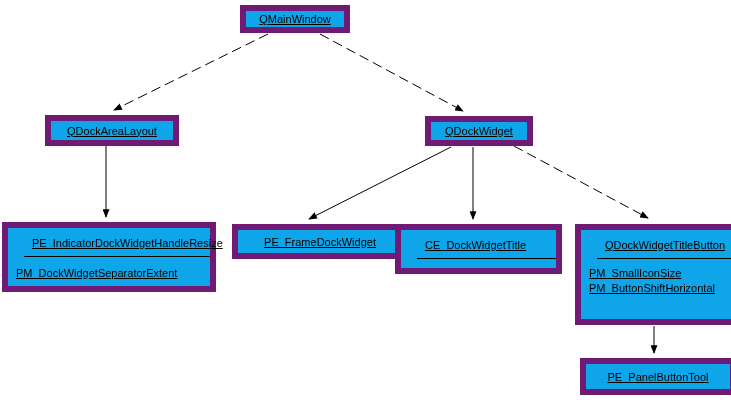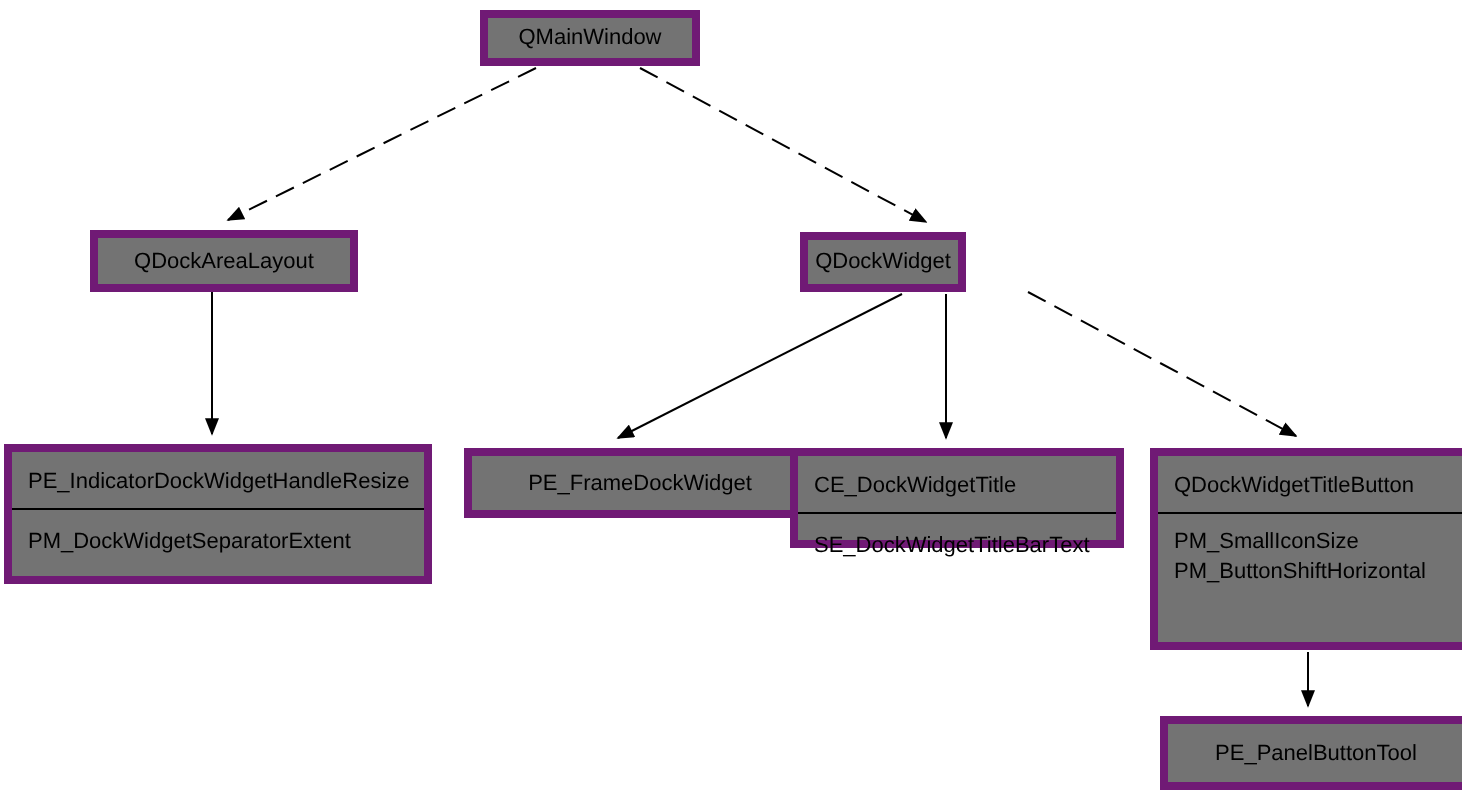--- a/index.html
+++ b/index.html
@@ -20,34 +20,36 @@
   svg.edges {
     position: absolute;
     left: 0; top: 0;
     width: 731px; height: 403px;
   }
   .edges line { stroke: #000000; stroke-width: 1; }
   .edges line.dashed { stroke-dasharray: 10 5; }
 
   .node {
     position: absolute;
-    border: 4px solid #701a75;
-    background: #737373;
+    border: 6px solid #701a75;
+    background: #0ea5e9;
     box-sizing: border-box;
     white-space: nowrap;
+    text-decoration: underline;
   }
   .node.single {
     display: flex;
     align-items: center;
     justify-content: center;
     text-align: center;
   }
   .compartment .header {
     padding: 9px 6px 7px 8px;
     border-bottom: 1px solid #000000;
+    margin-left: 16px;
   }
   .compartment .row {
     padding: 10px 6px 9px 8px;
   }
   .compartment .rows {
     padding: 7px 6px 6px 8px;
     line-height: 15px;
   }
 </style>
 </head>
@@ -71,36 +73,35 @@
   </svg>
 
   <div class="node single" style="left:240px;top:5px;width:110px;height:28px">
     <span>QMainWindow</span>
   </div>
 
   <div class="node single" style="left:45px;top:115px;width:134px;height:31px">
     <span>QDockAreaLayout</span>
   </div>
 
-  <div class="node single" style="left:400px;top:116px;width:83px;height:30px">
+  <div class="node single" style="left:425px;top:116px;width:108px;height:30px">
     <span>QDockWidget</span>
   </div>
 
   <div class="node compartment" style="left:2px;top:222px;width:214px;height:70px">
     <div class="header">PE_IndicatorDockWidgetHandleResize</div>
     <div class="row">PM_DockWidgetSeparatorExtent</div>
   </div>
 
   <div class="node single" style="left:232px;top:224px;width:176px;height:35px">
     <span>PE_FrameDockWidget</span>
   </div>
 
   <div class="node compartment" style="left:395px;top:224px;width:167px;height:50px">
     <div class="header">CE_DockWidgetTitle</div>
-    <div class="row">SE_DockWidgetTitleBarText</div>
   </div>
 
   <div class="node compartment" style="left:575px;top:224px;width:181px;height:101px">
     <div class="header">QDockWidgetTitleButton</div>
     <div class="rows">
       <div>PM_SmallIconSize</div>
       <div>PM_ButtonShiftHorizontal</div>
     </div>
   </div>
 

